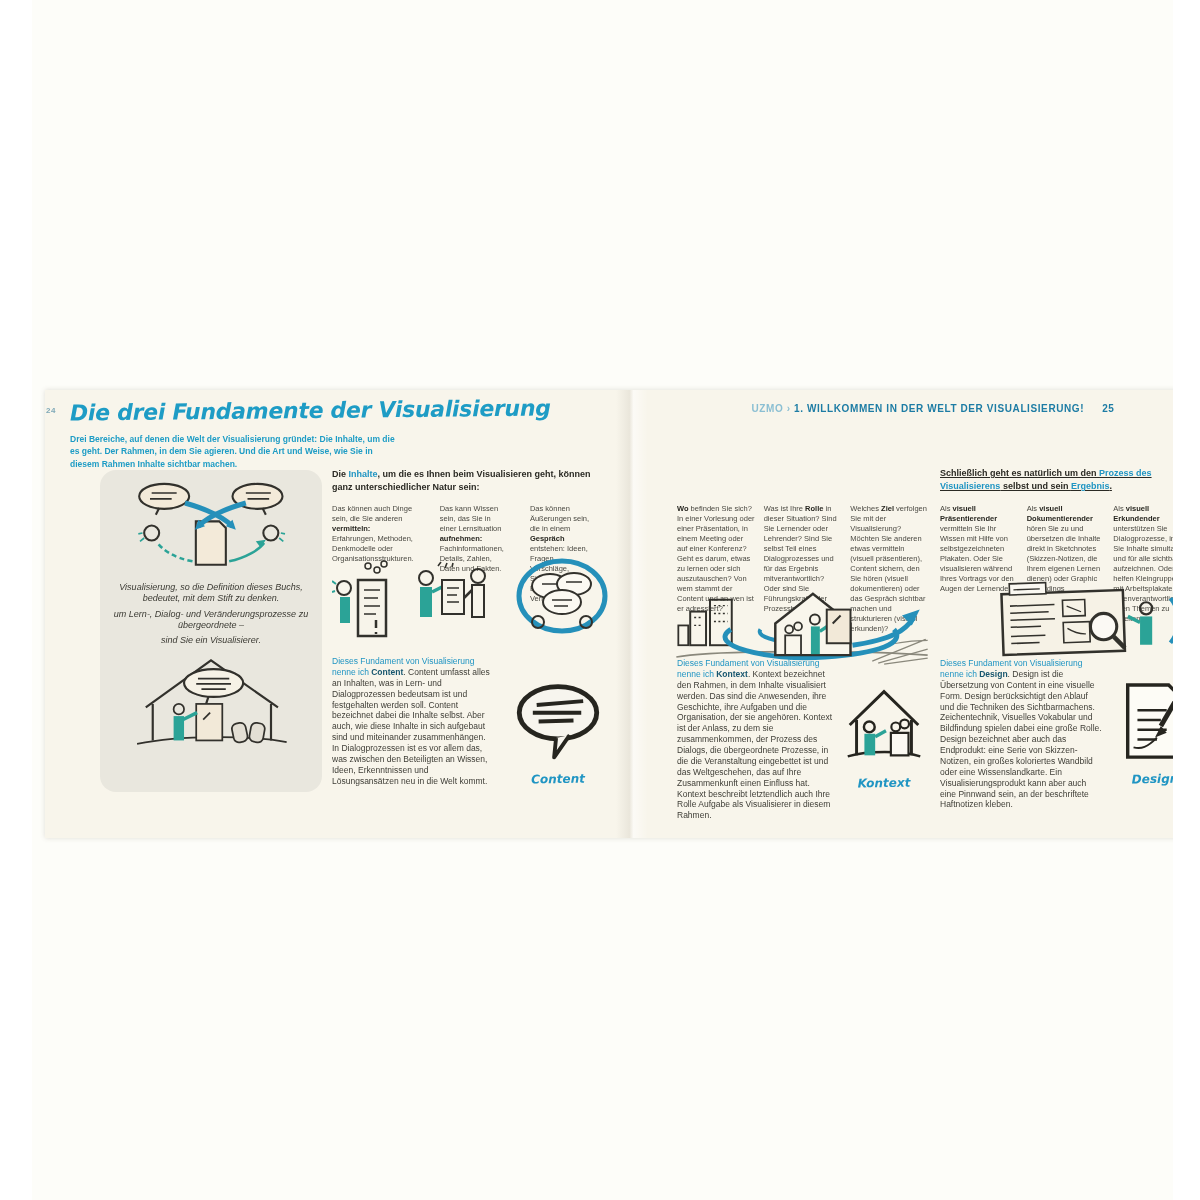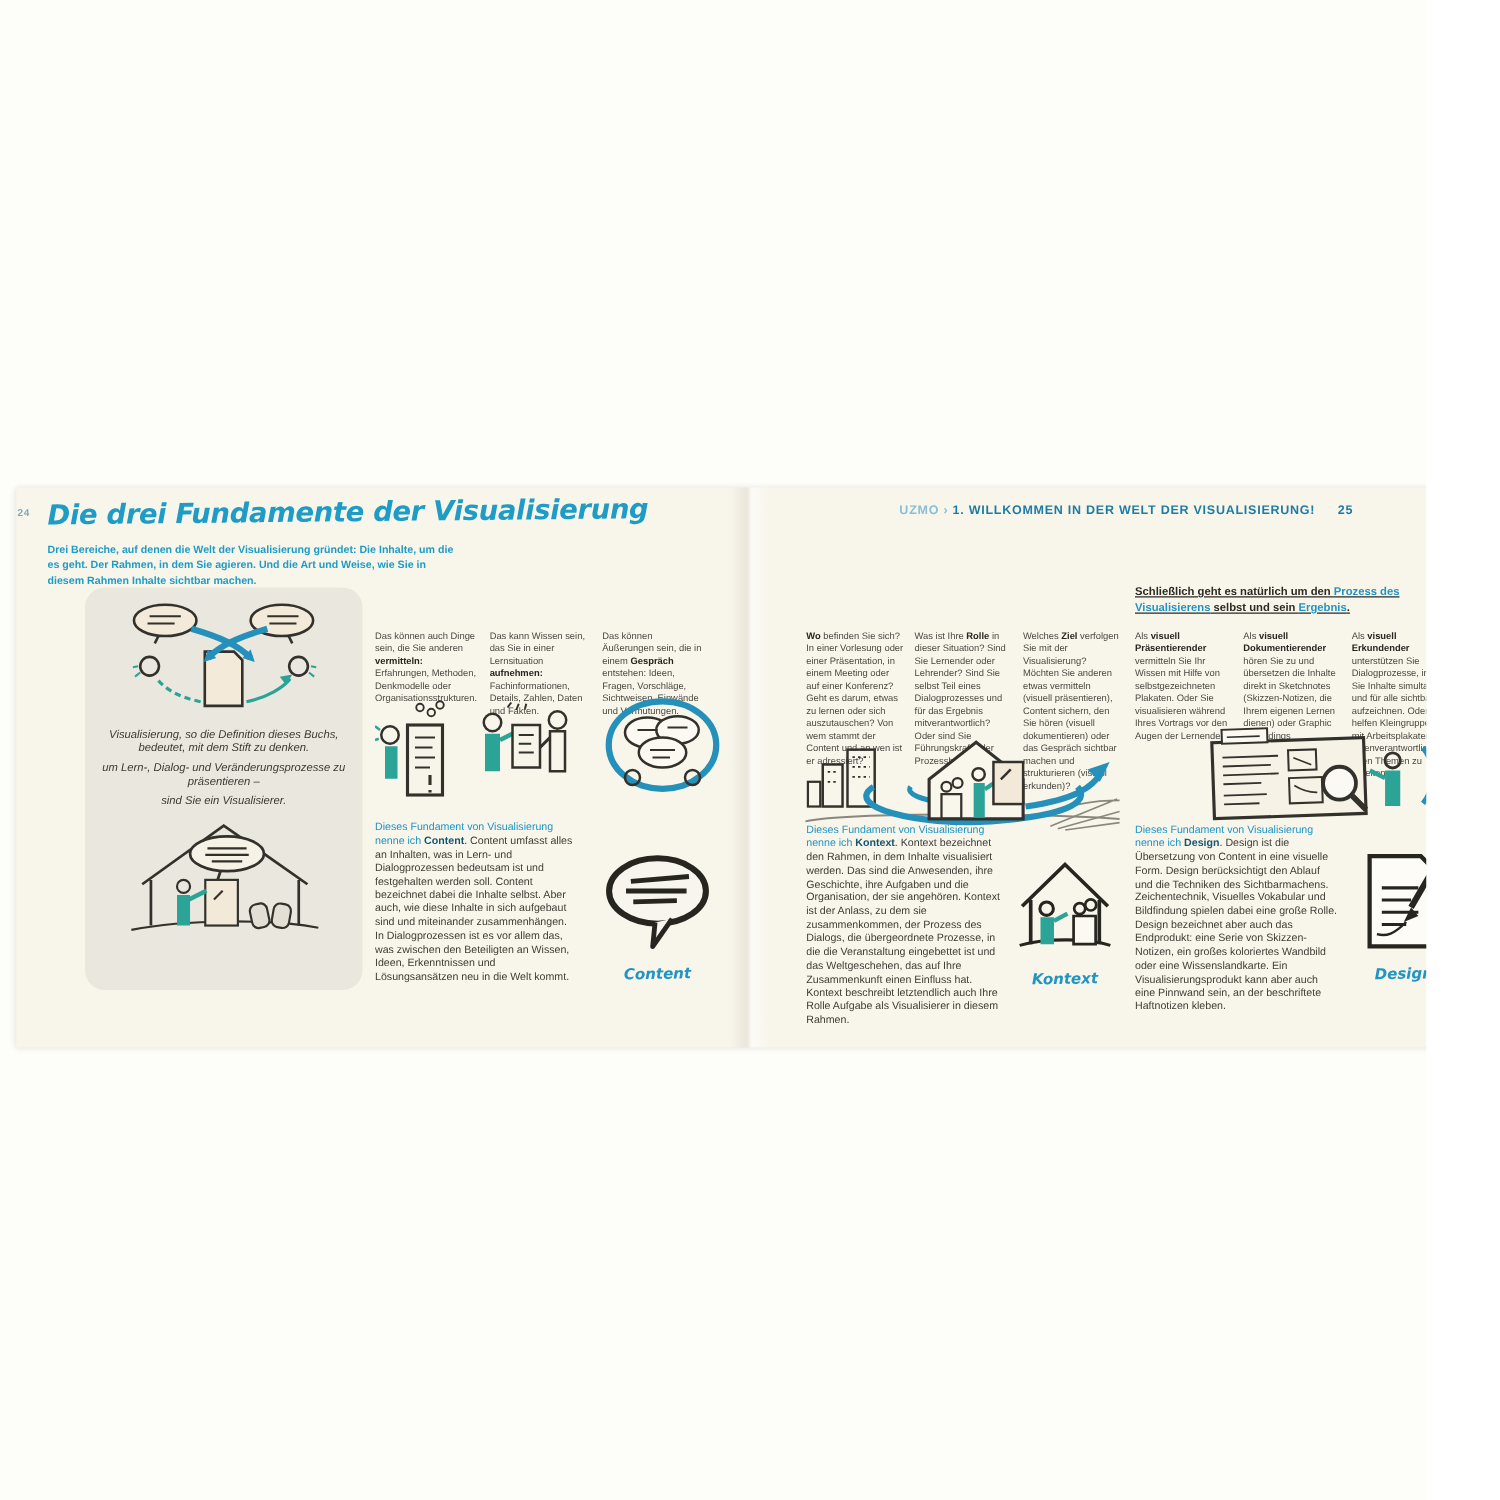--- a/index.html
+++ b/index.html
@@ -1,32 +1,32 @@
 <!DOCTYPE html>
 <html><head>
 <meta charset="utf-8">
 <style>
   html,body{margin:0;padding:0;background:#ffffff;}
   .canvas{position:relative;width:1141px;height:1200px;background:#fdfdf9;overflow:hidden;
-          font-family:"Liberation Sans",sans-serif;color:#41403a;}
+          font-family:"Liberation Sans",sans-serif;color:#41403a;margin-left:32px;}
   .spread{position:absolute;left:13px;top:390px;width:1174px;height:448px;background:#f8f5eb;
           box-shadow:0 0 5px rgba(90,80,60,.18);}
   .gutter{position:absolute;left:584px;top:390px;width:32px;height:448px;
           background:linear-gradient(to right,rgba(110,100,80,0) 0%,rgba(110,100,80,.10) 42%,rgba(255,255,255,.55) 55%,rgba(110,100,80,0) 100%);}
   .abs{position:absolute;}
   .pnum{font-size:8px;font-weight:bold;color:#7fa9b8;letter-spacing:.5px;}
   .title{font-family:"DejaVu Sans",sans-serif;font-style:italic;font-weight:bold;font-size:22px;
          color:#1e9cc5;transform:rotate(-.6deg);letter-spacing:-.3px;white-space:nowrap;}
   .subtitle{font-size:8.5px;font-weight:bold;color:#1e9cc5;line-height:1.45;}
   .graybox{background:#e9e7de;border-radius:16px;padding:8px 10px;box-sizing:border-box;}
   .hand{font-family:Liberation Sans, sans-serif;font-style:italic;font-size:9px;line-height:1.25;
         color:#3b3a33;text-align:center;margin:4px 2px;}
   .intro{font-size:9px;font-weight:bold;color:#2b2a24;line-height:1.45;}
   .intro .hl{color:#2095c3;}
-  .minirow{display:flex;gap:10px;}
+  .minirow{display:flex;gap:26px;}
   .minicol{flex:1;font-size:7.5px;line-height:1.33;color:#4a4942;margin:0;}
   .minicol .b{font-weight:bold;color:#26251f;}
   .fund{font-size:8.5px;line-height:1.28;color:#3e3d36;}
   .fund .lead{color:#2095c3;text-align:center;}
   .fund .term{font-weight:bold;color:#17566e;}
   .hand-label{font-family:"DejaVu Sans",sans-serif;font-style:italic;font-weight:bold;
               font-size:12px;color:#2095c3;text-align:center;transform:rotate(-1deg);}
   .rheader{font-size:10px;font-weight:bold;letter-spacing:.6px;text-align:center;color:#1d7ca4;}
   .rheader .brand{color:#8bbfd3;}
   .rheader .pg{margin-left:18px;color:#1d7ca4;}
@@ -58,38 +58,41 @@
       <path d="M88 52h28l8 8v44h-36z" fill="#f3ead9" stroke="#32312c" stroke-width="2.5"></path>
       <path d="M75 30C103 38 120 46 132 58" stroke="#2590ba" stroke-width="6" fill="none"></path>
       <polygon points="136,62 124,58 132,50" fill="#2590ba"></polygon>
       <path d="M148 30C120 38 103 46 91 58" stroke="#2590ba" stroke-width="6" fill="none"></path>
       <polygon points="87,62 99,58 91,50" fill="#2590ba"></polygon>
       <path d="M84 100C62 96 48 86 42 78" stroke="#2ba397" stroke-width="3" stroke-dasharray="6 4" fill="none"></path>
       <path d="M128 100c20-4 36-14 42-22" stroke="#2ba397" stroke-width="3" fill="none"></path>
       <polygon points="172,74 166,84 160,76" fill="#2ba397"></polygon>
     </svg>
     <p class="hand">Visualisierung, so die Definition dieses Buchs, bedeutet, mit dem Stift zu denken.</p>
-    <p class="hand">um Lern-, Dialog- und Veränderungsprozesse zu präsentieren –</p>
+    <p class="hand">um Lern-, Dialog- und Veränderungsprozesse zu übergeordnete –</p>
     <p class="hand">sind Sie ein Visualisierer.</p>
     <svg width="190" height="100" viewBox="0 0 190 115" style="margin:0 auto;">
       <path d="M10 108C60 98 140 98 182 106" stroke="#32312c" stroke-width="2" fill="none"></path>
       <path d="M20 66L95 12 172 66M28 62v42M164 62v42" stroke="#32312c" stroke-width="2.5" fill="none"></path>
       <ellipse cx="98" cy="38" rx="34" ry="16" fill="#f6f2e6" stroke="#32312c" stroke-width="2.5"></ellipse>
       <path d="M80 33h36M78 39h40M84 45h28" stroke="#32312c" stroke-width="2" fill="none"></path>
       <path d="M92 54l-3 9" stroke="#32312c" stroke-width="2.5" fill="none"></path>
       <rect x="78" y="62" width="30" height="42" fill="#f2e9d8" stroke="#32312c" stroke-width="2"></rect>
       <path d="M86 80l8-8" stroke="#32312c" stroke-width="2"></path>
       <circle cx="58" cy="68" r="6" fill="none" stroke="#32312c" stroke-width="2"></circle>
       <path d="M52 76h12v28h-12z" fill="#2ba397"></path>
       <path d="M63 80l16-8" stroke="#2ba397" stroke-width="4" fill="none"></path>
       <rect x="120" y="84" width="16" height="22" rx="6" fill="#e3dfd4" stroke="#32312c" stroke-width="2" transform="rotate(-12 128 95)"></rect>
       <rect x="140" y="84" width="16" height="22" rx="6" fill="#e3dfd4" stroke="#32312c" stroke-width="2" transform="rotate(10 148 95)"></rect>
     </svg>
   </div>
 
+  <div class="abs intro" style="left:300px;top:468px;width:262px;">
+    <span>Die </span><span class="hl">Inhalte</span><span>, um die es Ihnen beim Visualisieren geht, können ganz unterschiedlicher Natur sein:</span>
+  </div>
   <div class="abs minirow" style="left:300px;top:504px;width:262px;">
     <p class="minicol"><span>Das können auch Dinge sein, die Sie anderen </span><span class="b">vermitteln:</span><span> Erfahrungen, Methoden, Denkmodelle oder Organisationsstrukturen.</span></p>
     <p class="minicol"><span>Das kann Wissen sein, das Sie in einer Lernsituation </span><span class="b">aufnehmen:</span><span> Fachinformationen, Details, Zahlen, Daten und Fakten.</span></p>
     <p class="minicol"><span>Das können Äußerungen sein, die in einem </span><span class="b">Gespräch</span><span> entstehen: Ideen, Fragen, Vorschläge, Sichtweisen, Einwände und Vermutungen.</span></p>
   </div>
 
   <svg class="abs" style="left:300px;top:560px;" width="58" height="92" viewBox="0 0 58 92">
     <circle cx="36" cy="6" r="3" fill="none" stroke="#32312c" stroke-width="1.5"></circle>
     <circle cx="45" cy="10" r="3" fill="none" stroke="#32312c" stroke-width="1.5"></circle>
     <circle cx="52" cy="4" r="3" fill="none" stroke="#32312c" stroke-width="1.5"></circle>

